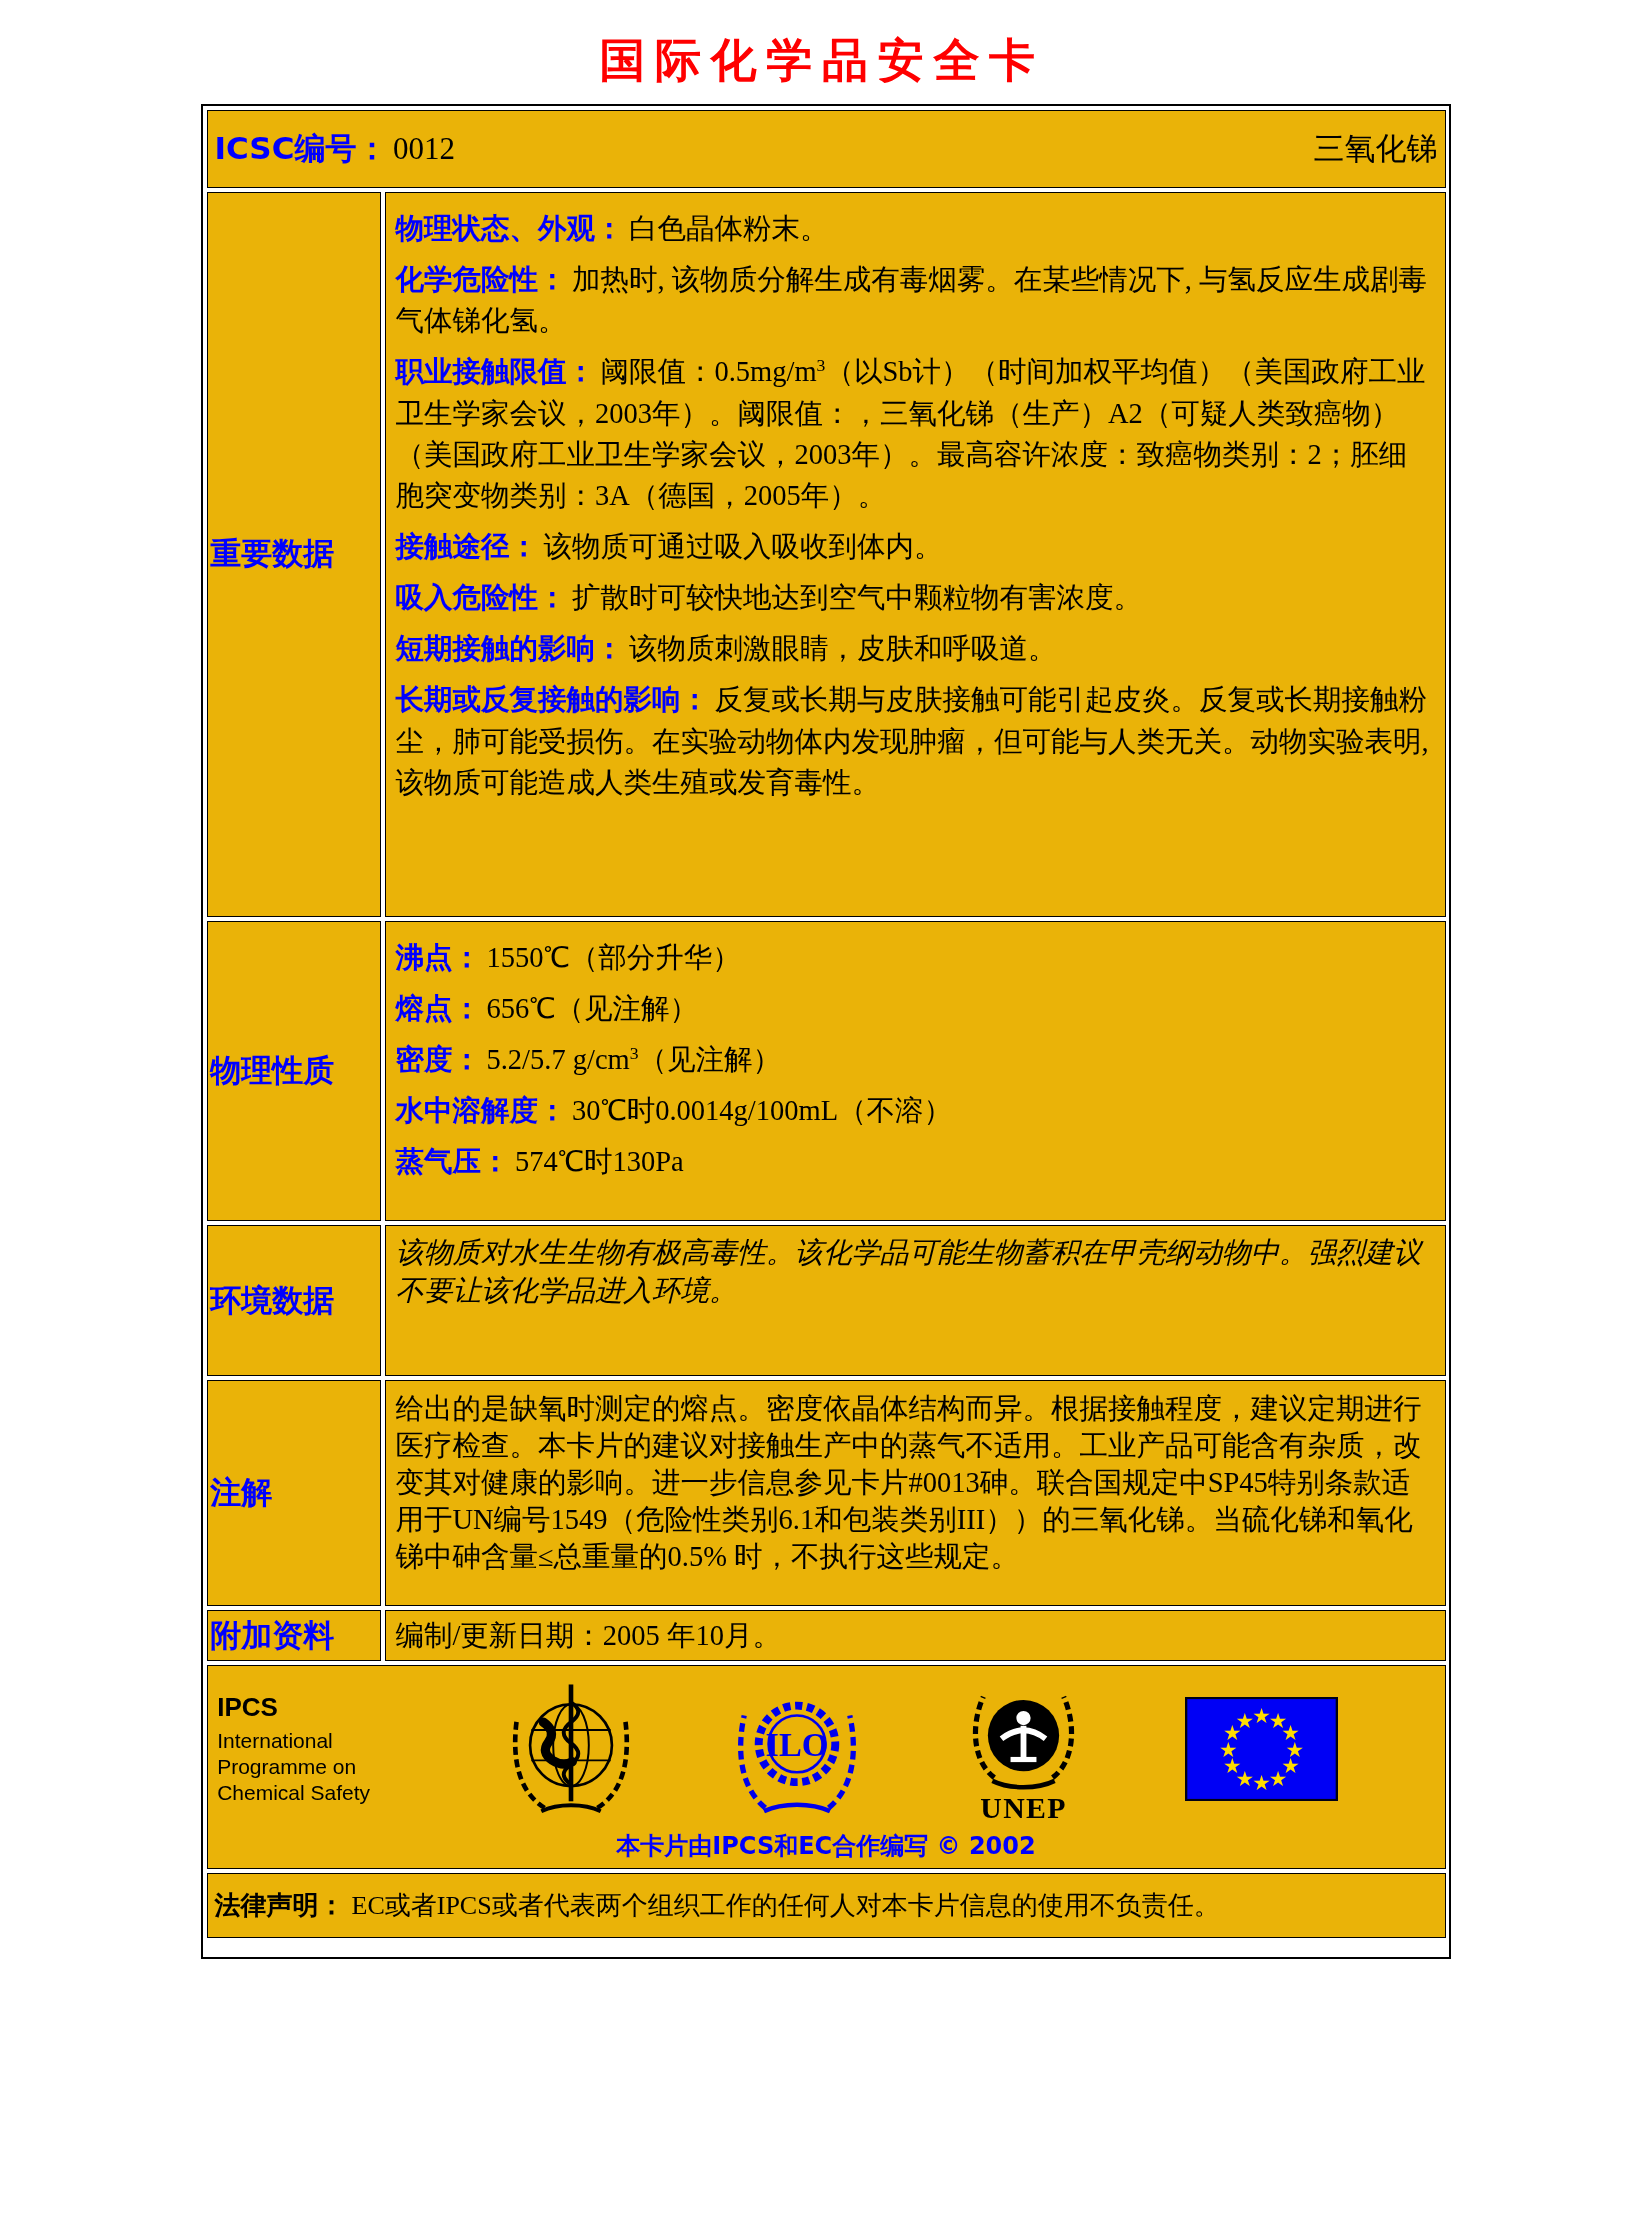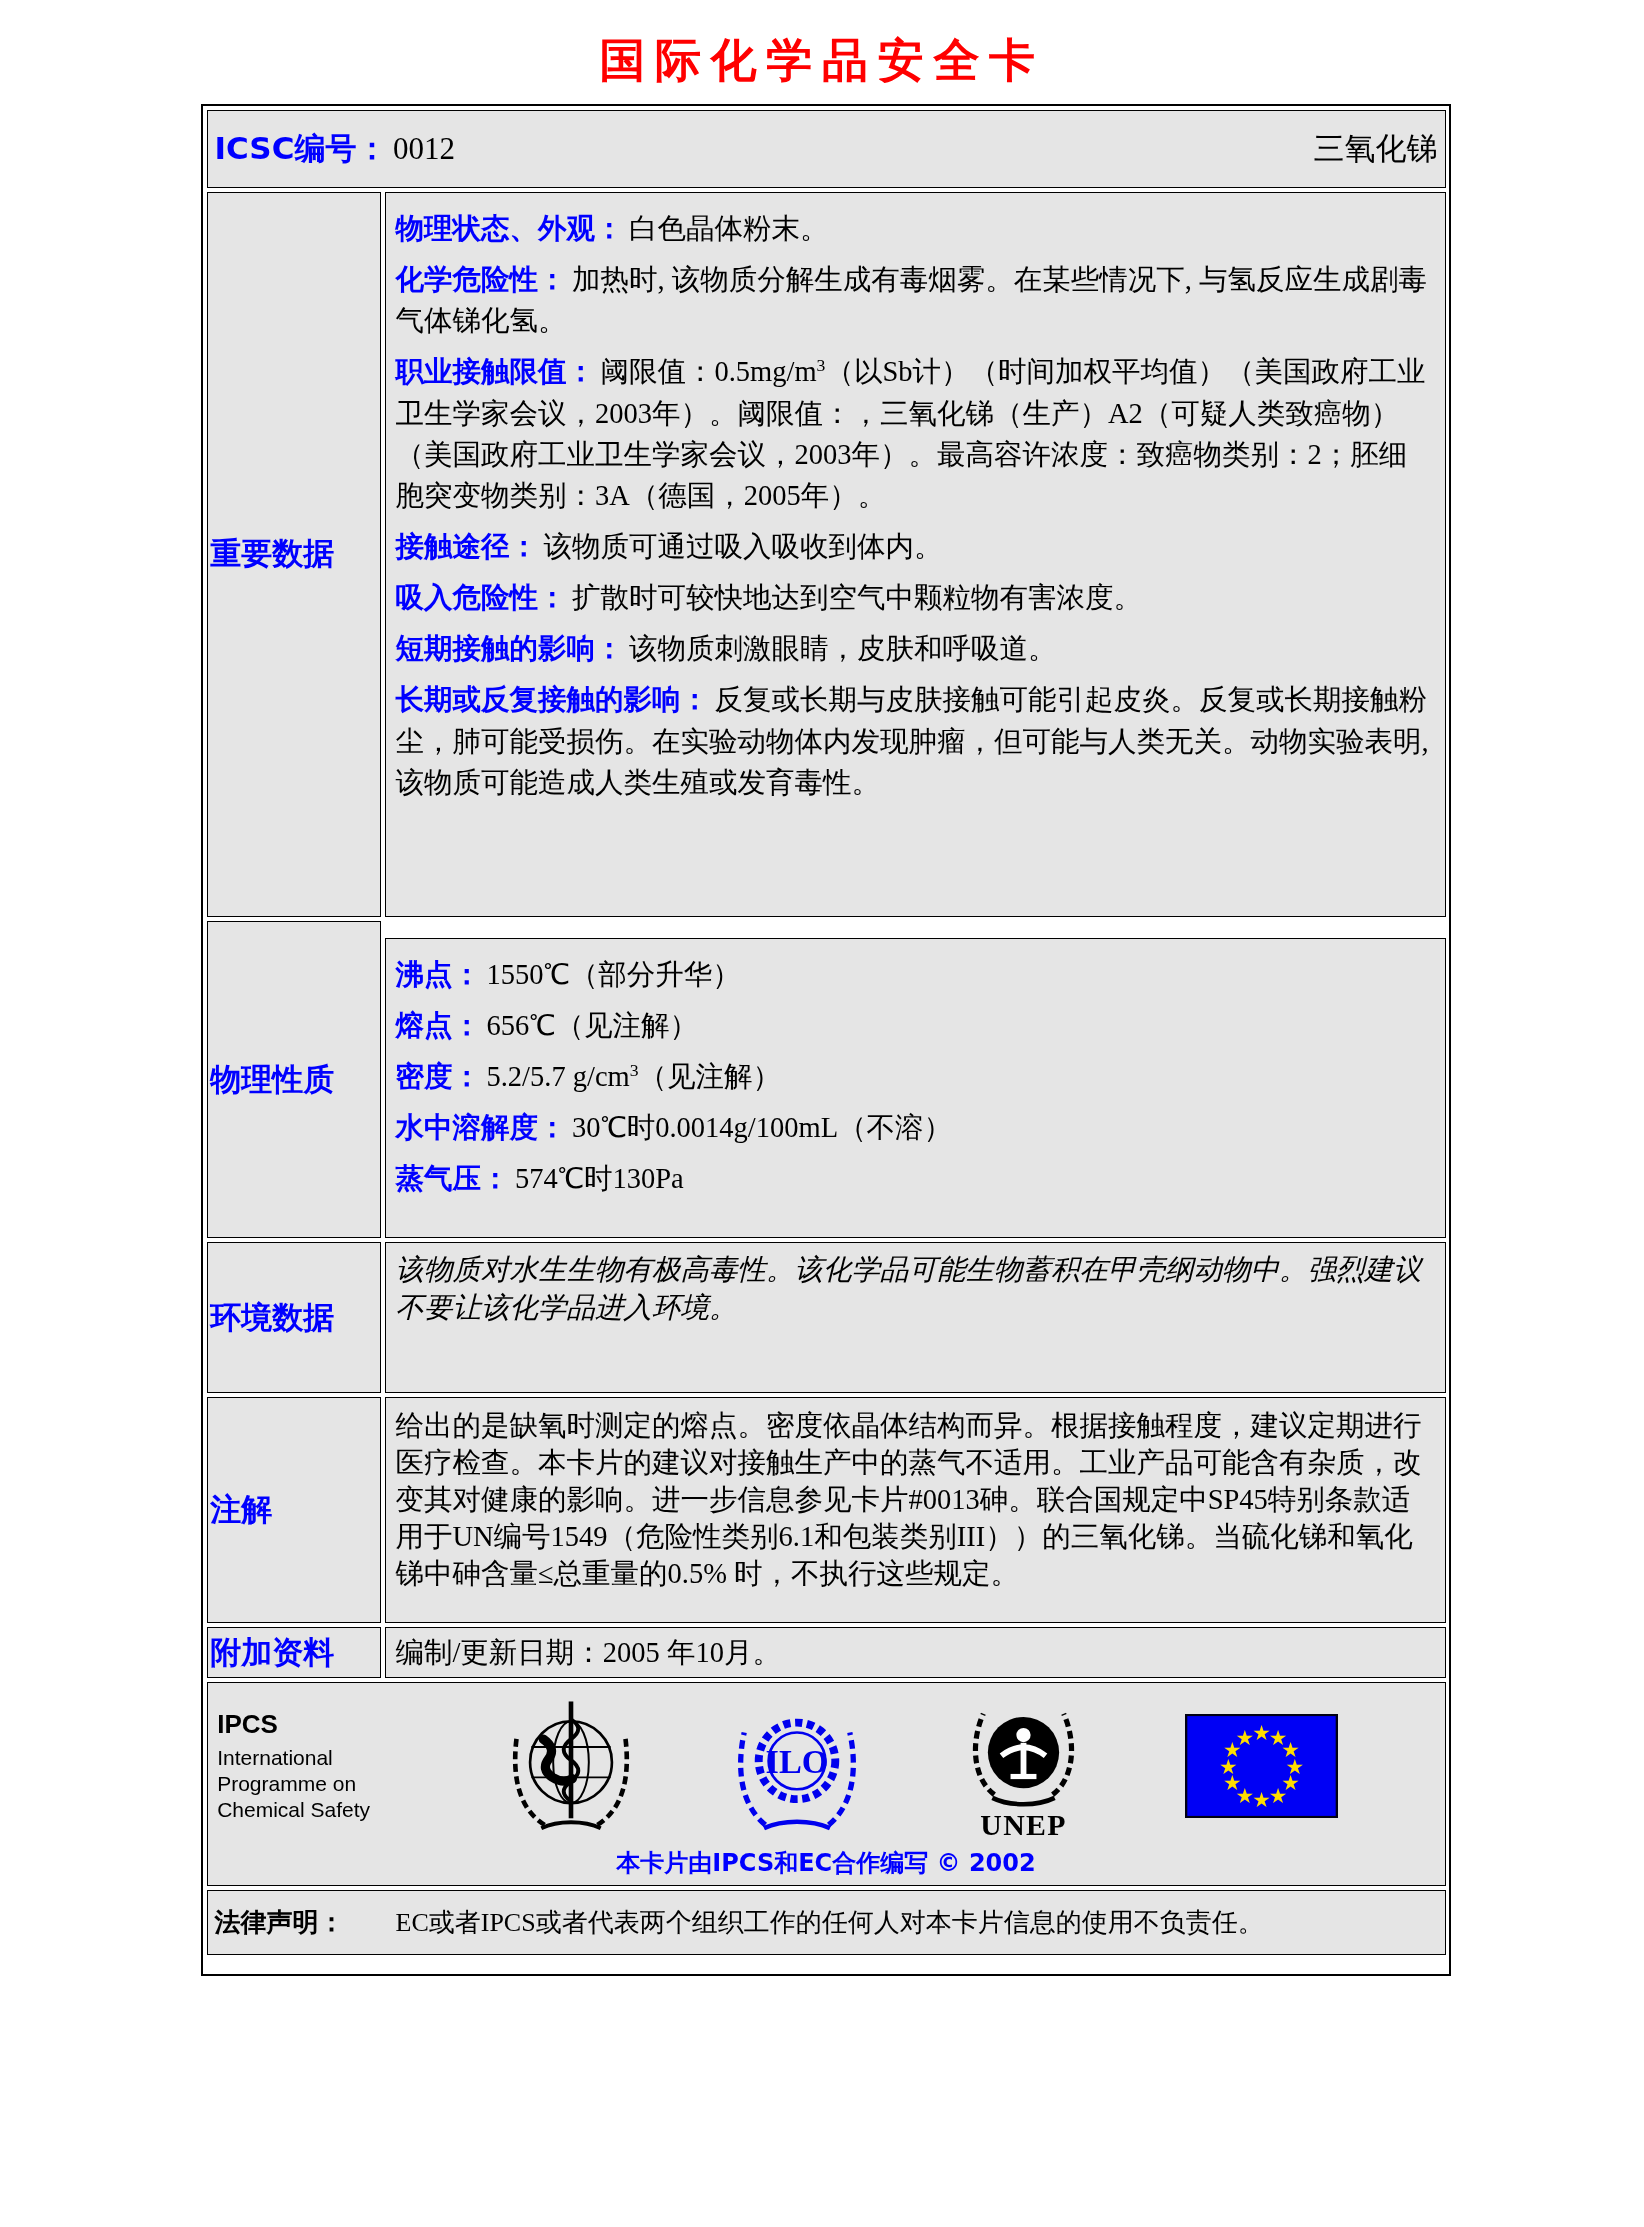--- a/index.html
+++ b/index.html
@@ -27,22 +27,21 @@
     box-sizing: border-box;
     border: 2.8px solid #000;
     padding: 3.5px;
     background: #fff;
   }
   .row { display: flex; gap: 4.2px; margin-bottom: 4.2px; }
   .row:last-child { margin-bottom: 16px; }
   .cell {
     border: 1.4px solid #000;
     box-sizing: border-box;
-    background: #e5e5e5;
-    gap: 44px;
+    background: #eab308;
   }
   .label-cell {
     flex: 0 0 174px;
     width: 174px;
     display: flex;
     align-items: center;
     text-align: center;
     padding: 2.8px;
   }
   .row-label {
@@ -66,21 +65,21 @@
     color: #0000ff;
     font-weight: bold;
     font-family: "DejaVu Sans", sans-serif;
     margin-right: 5.6px;
   }
   .para { margin: 9.7px 0; font-size: 28.5px; line-height: 1.45; }
   .tight-para { margin: 2.8px 0; font-size: 28.5px; line-height: 1.3; }
   sup { font-size: 0.62em; vertical-align: super; line-height: 0; }
 
   .important-cell { min-height: 725px; }
-  .physical-cell  { min-height: 300px; margin-top: 17px; }
+  .physical-cell  { min-height: 300px; }
   .env-cell       { min-height: 151px; font-style: italic; }
   .notes-cell     { min-height: 226px; }
   .additional-cell{ min-height: 39px; display: flex; align-items: center; text-align: right; }
   .additional-cell .tight-para { margin: 0; }
   .legal-cell {
     flex: 1 1 auto;
     min-height: 65px;
     display: flex;
     align-items: center;
     padding: 2.8px 7px;

